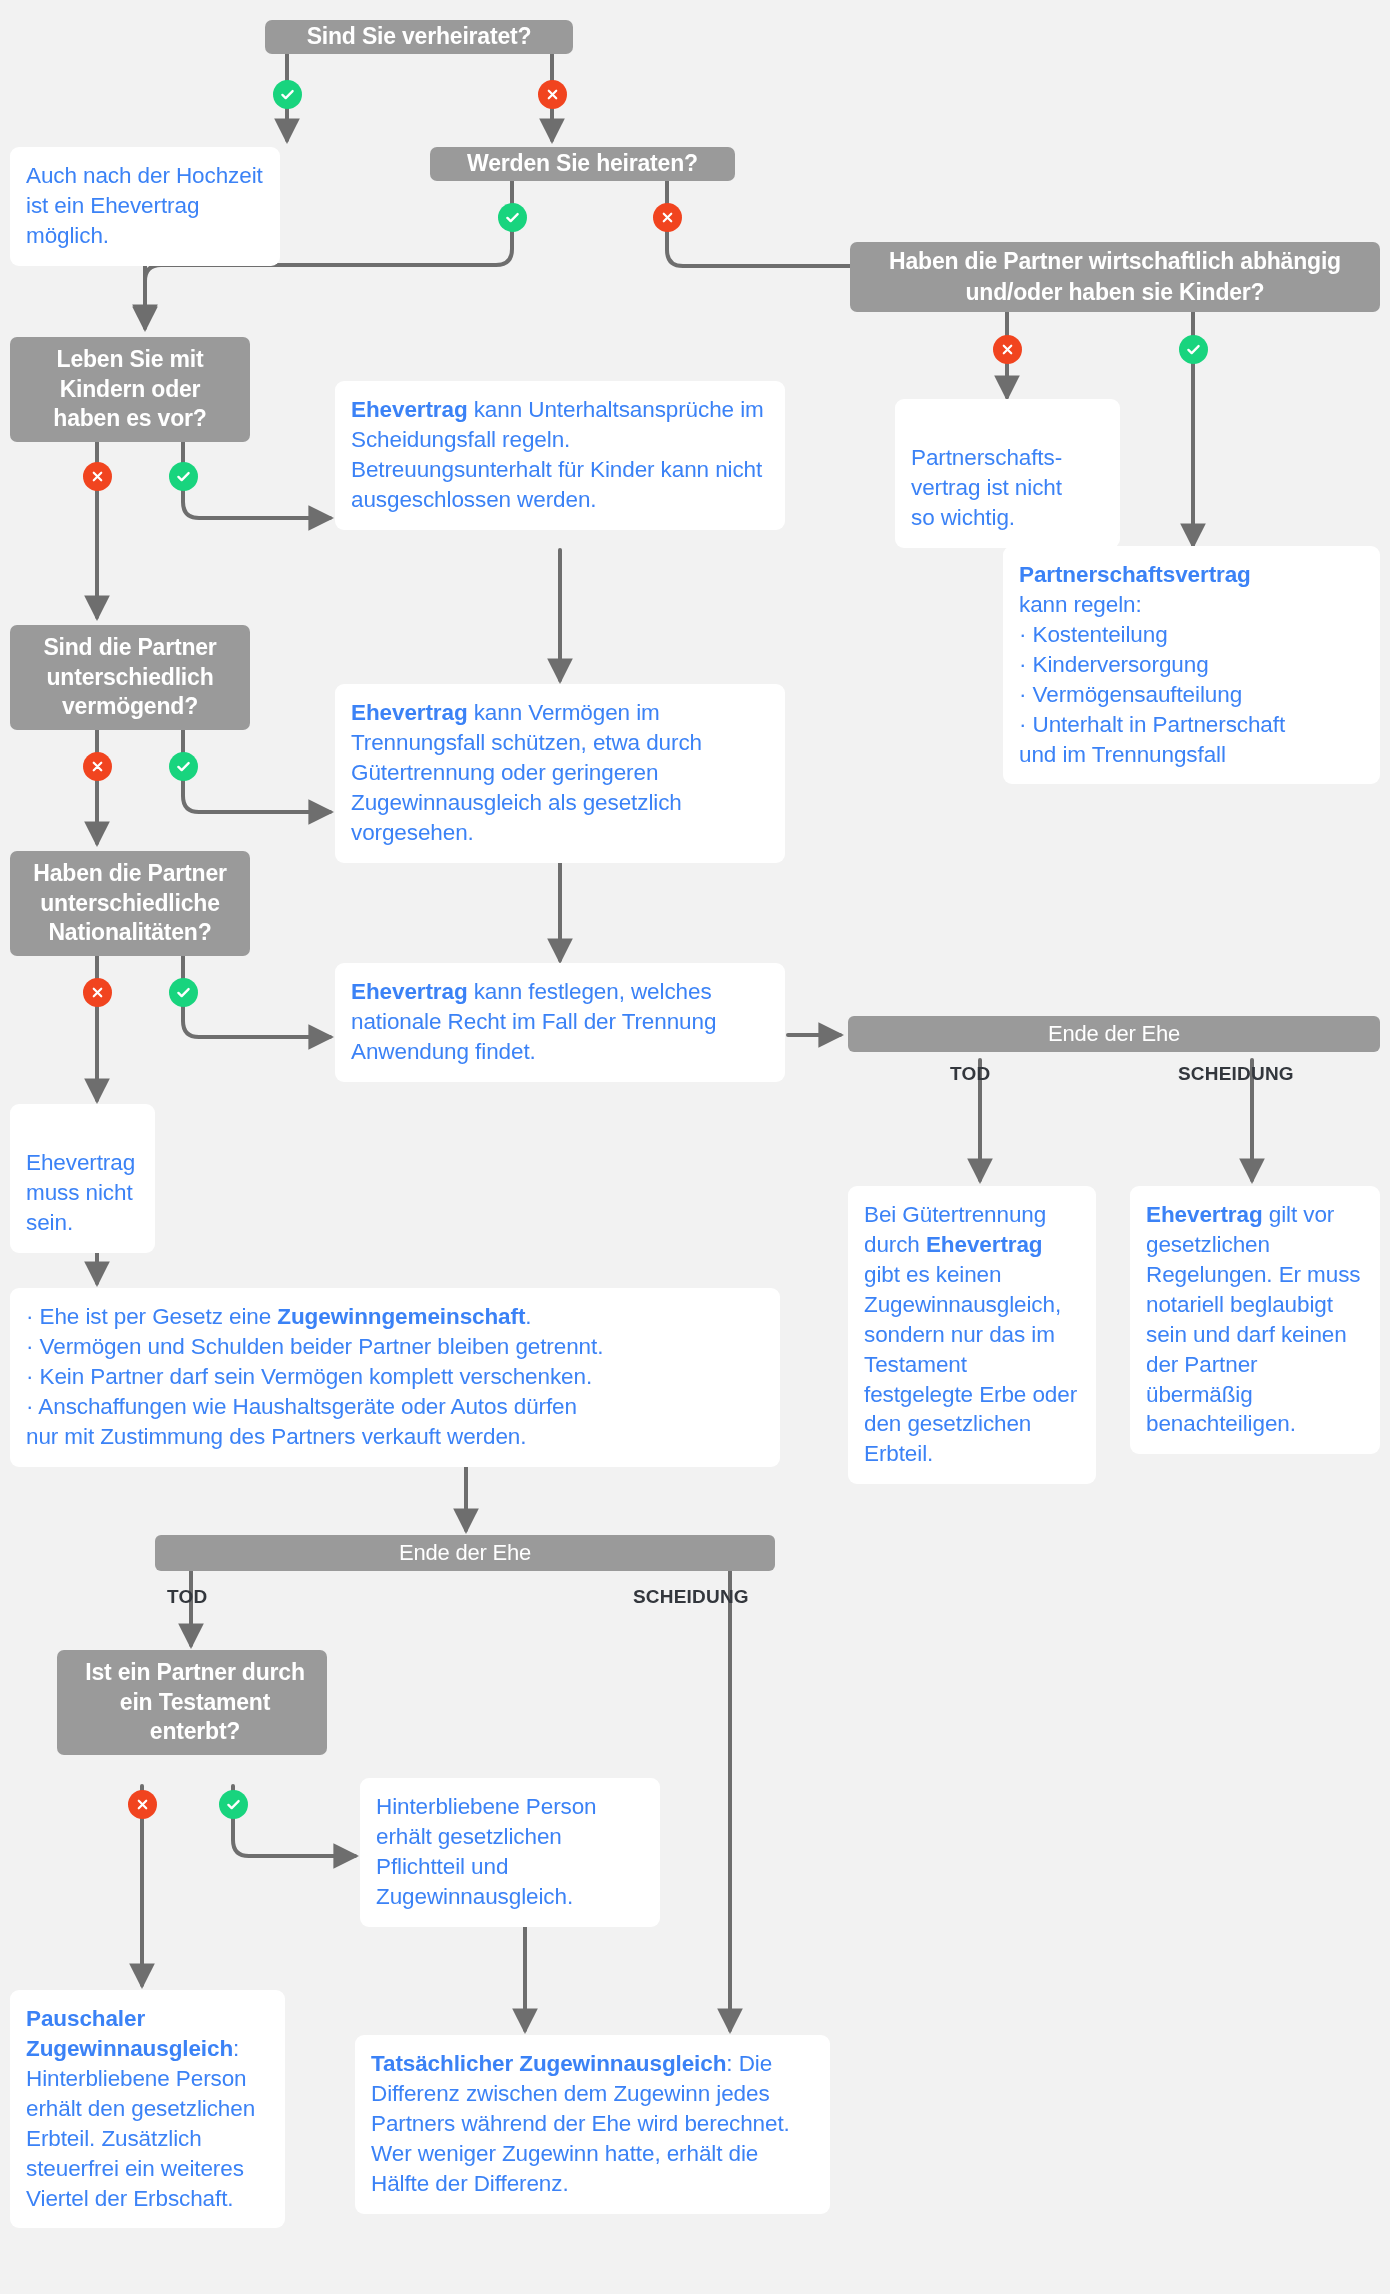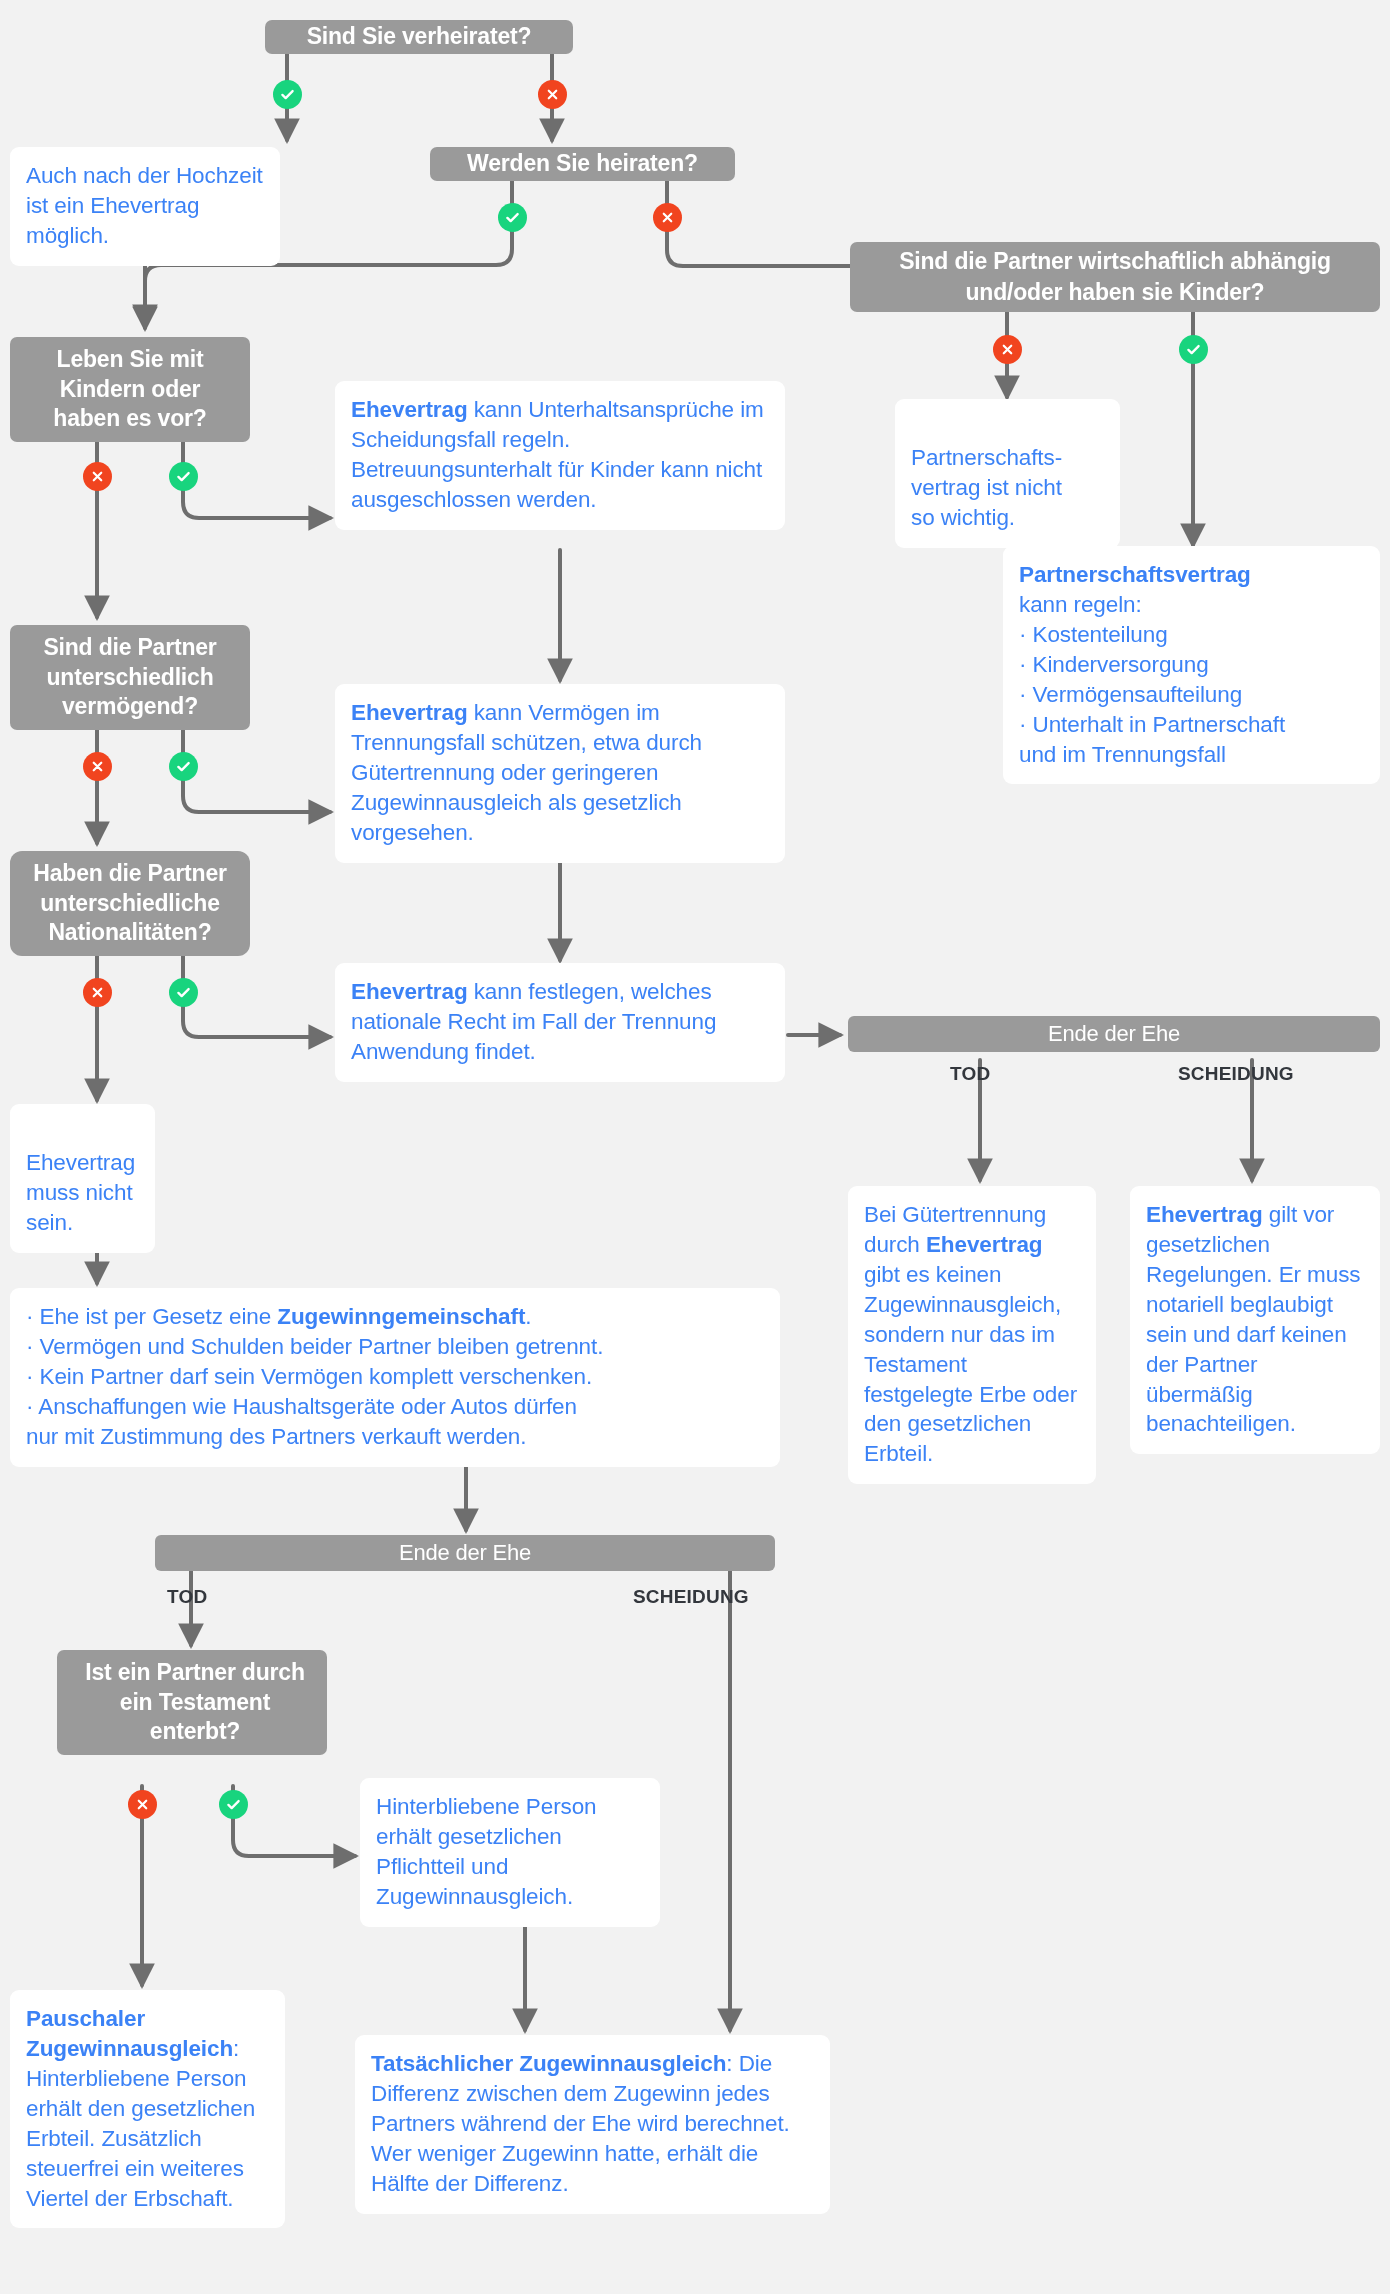--- a/index.html
+++ b/index.html
@@ -247,21 +247,21 @@
 
   <div class="node card" style="left:10px; top:147px; width:270px;">
     <span>Auch nach der Hochzeit ist ein Ehevertrag möglich.</span>
   </div>
 
   <div class="node qbox" style="left:430px; top:147px; width:305px; height:34px;">
     <span>Werden Sie heiraten?</span>
   </div>
 
   <div class="node qbox" style="left:850px; top:242px; width:530px; height:70px; line-height:1.35;">
-    <span>Sind die Partner wirtschaftlich abhängig und/oder haben sie Kinder?</span>
+    <span>Haben die Partner wirtschaftlich abhängig und/oder haben sie Kinder?</span>
   </div>
 
   <div class="node card" style="left:895px; top:399px; width:225px; white-space:pre-line;">
     <span>Partnerschafts-
 vertrag ist nicht
 so wichtig.</span>
   </div>
 
   <div class="node card" style="left:1003px; top:546px; width:377px;">
     <div><b>Partnerschaftsvertrag</b></div>
@@ -274,21 +274,21 @@
   </div>
 
   <div class="node qbox" style="left:10px; top:337px; width:240px; height:105px;">
     <span>Leben Sie mit Kindern oder haben es vor?</span>
   </div>
 
   <div class="node qbox" style="left:10px; top:625px; width:240px; height:105px;">
     <span>Sind die Partner unterschiedlich vermögend?</span>
   </div>
 
-  <div class="node qbox" style="left:10px; top:851px; width:240px; height:105px;border-radius:12px;">
+  <div class="node qbox" style="left:10px; top:851px; width:240px; height:105px;">
     <span>Haben die Partner unterschiedliche Nationalitäten?</span>
   </div>
 
   <div class="node card" style="left:335px; top:381px; width:450px;">
     <b>Ehevertrag</b><span> kann Unterhalts­ansprüche im Scheidungsfall regeln. Betreuungsunterhalt für Kinder kann nicht ausgeschlossen werden.</span>
   </div>
 
   <div class="node card" style="left:335px; top:684px; width:450px;">
     <b>Ehevertrag</b><span> kann Vermögen im Trennungsfall schützen, etwa durch Gütertrennung oder geringeren Zugewinnausgleich als gesetzlich vorgesehen.</span>
   </div>

